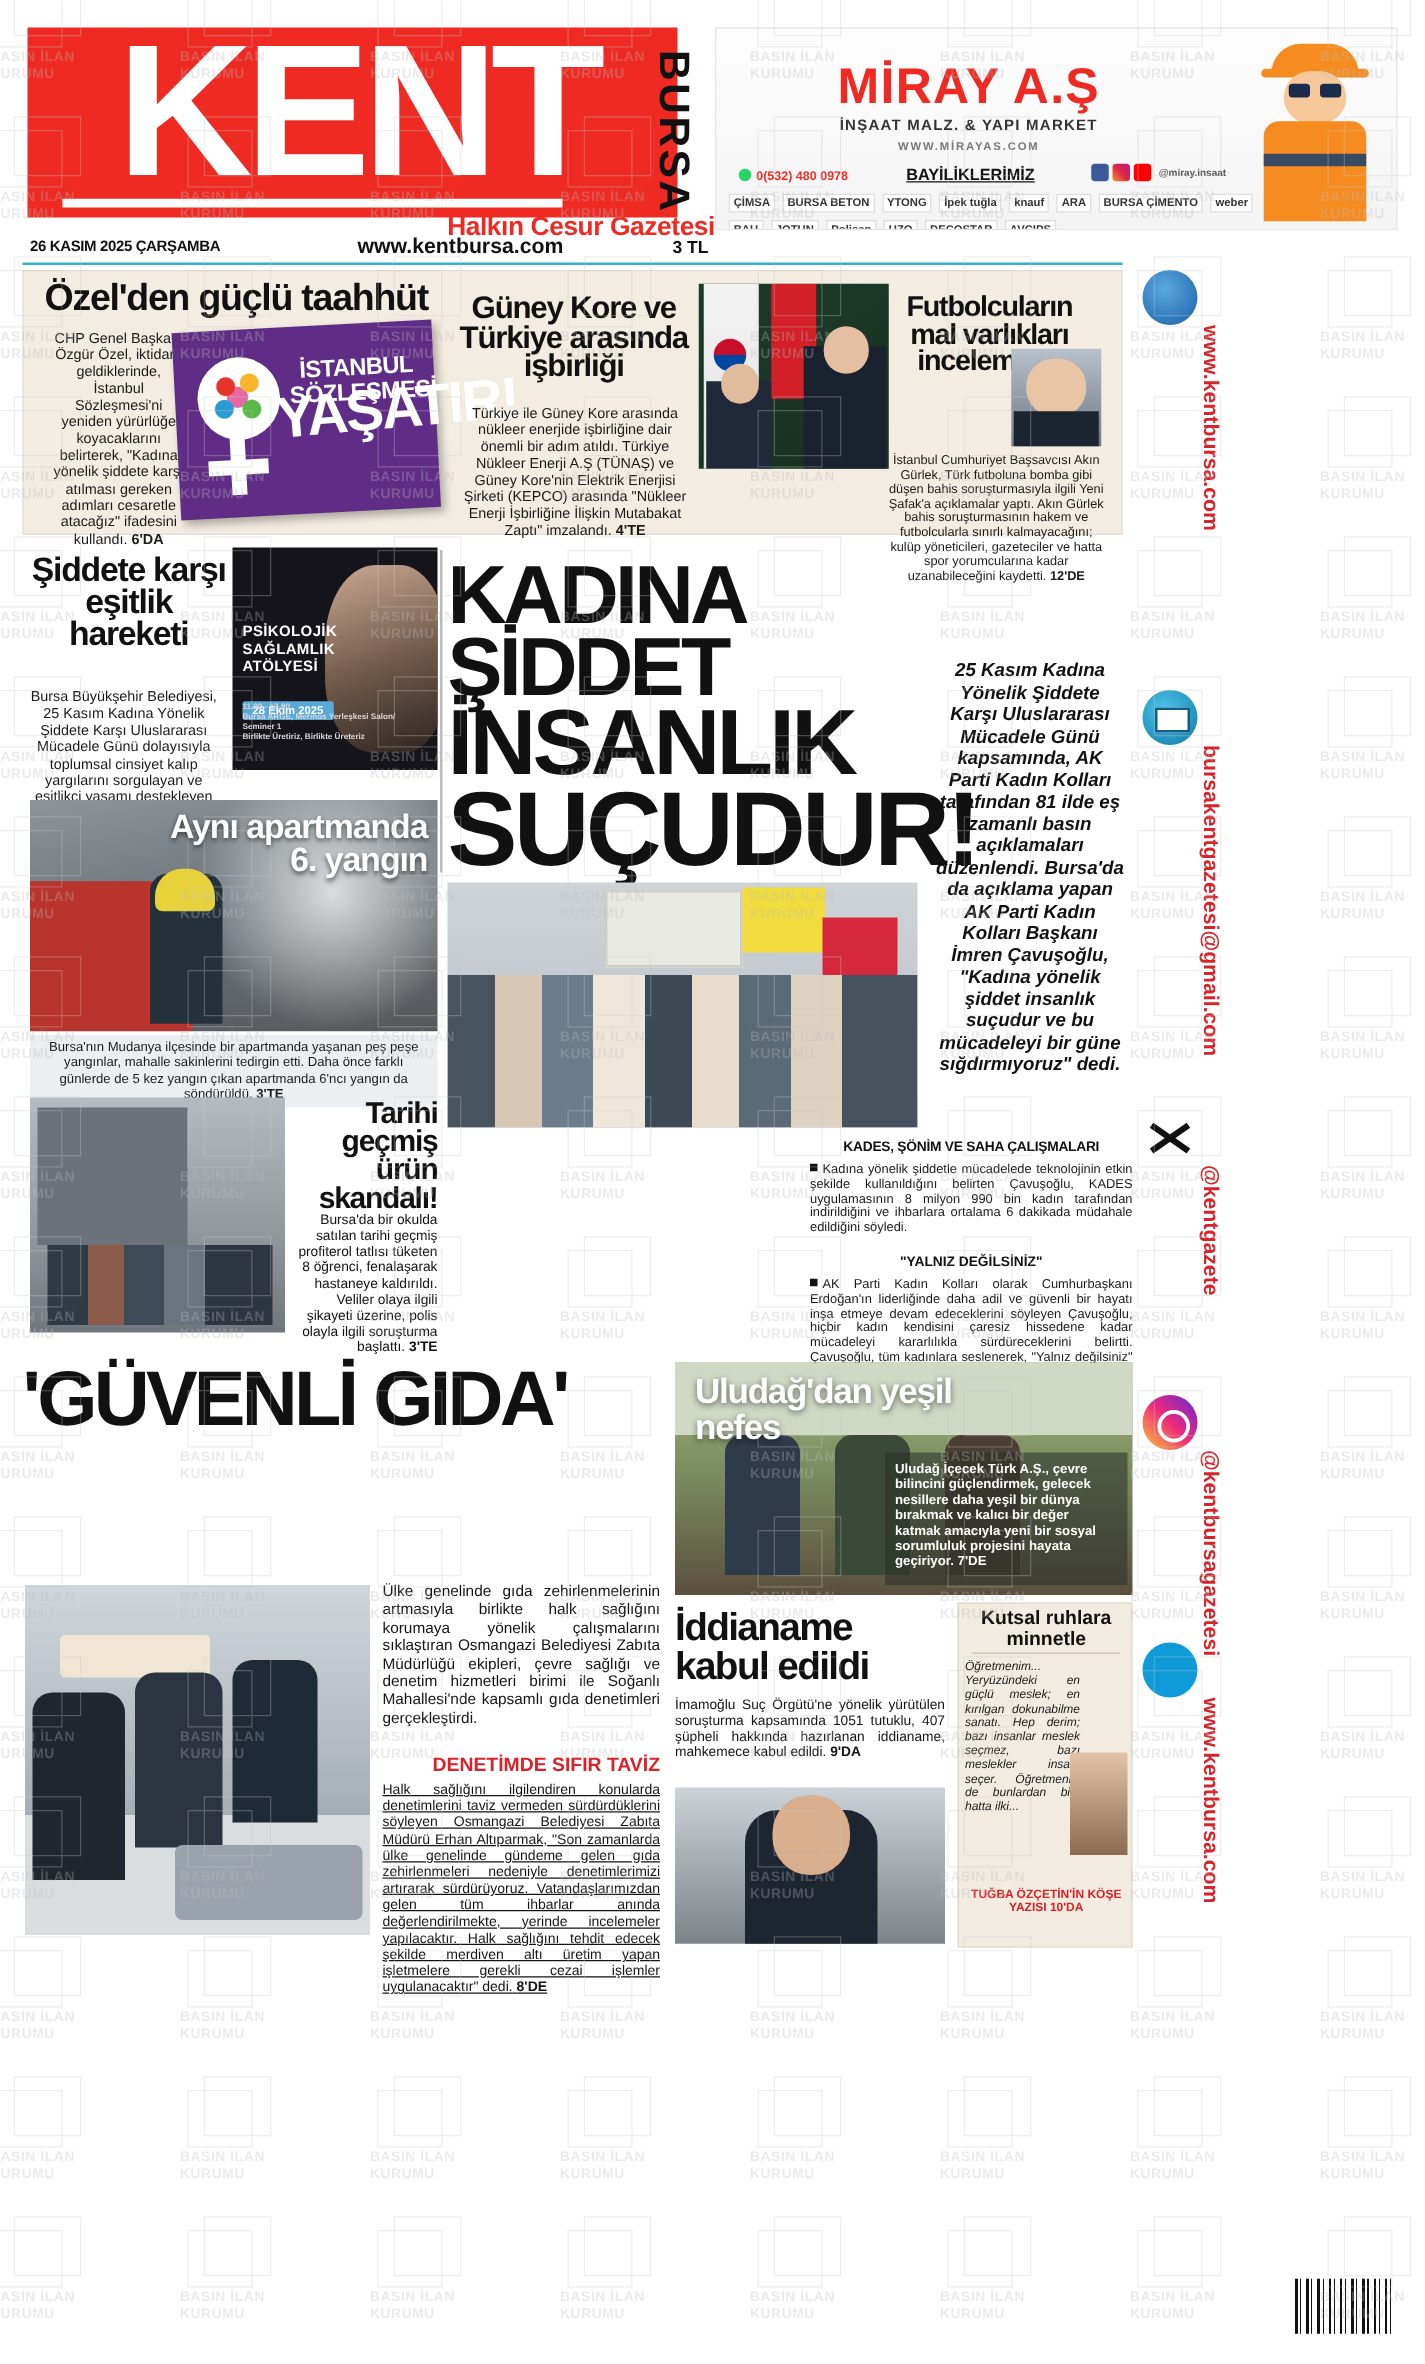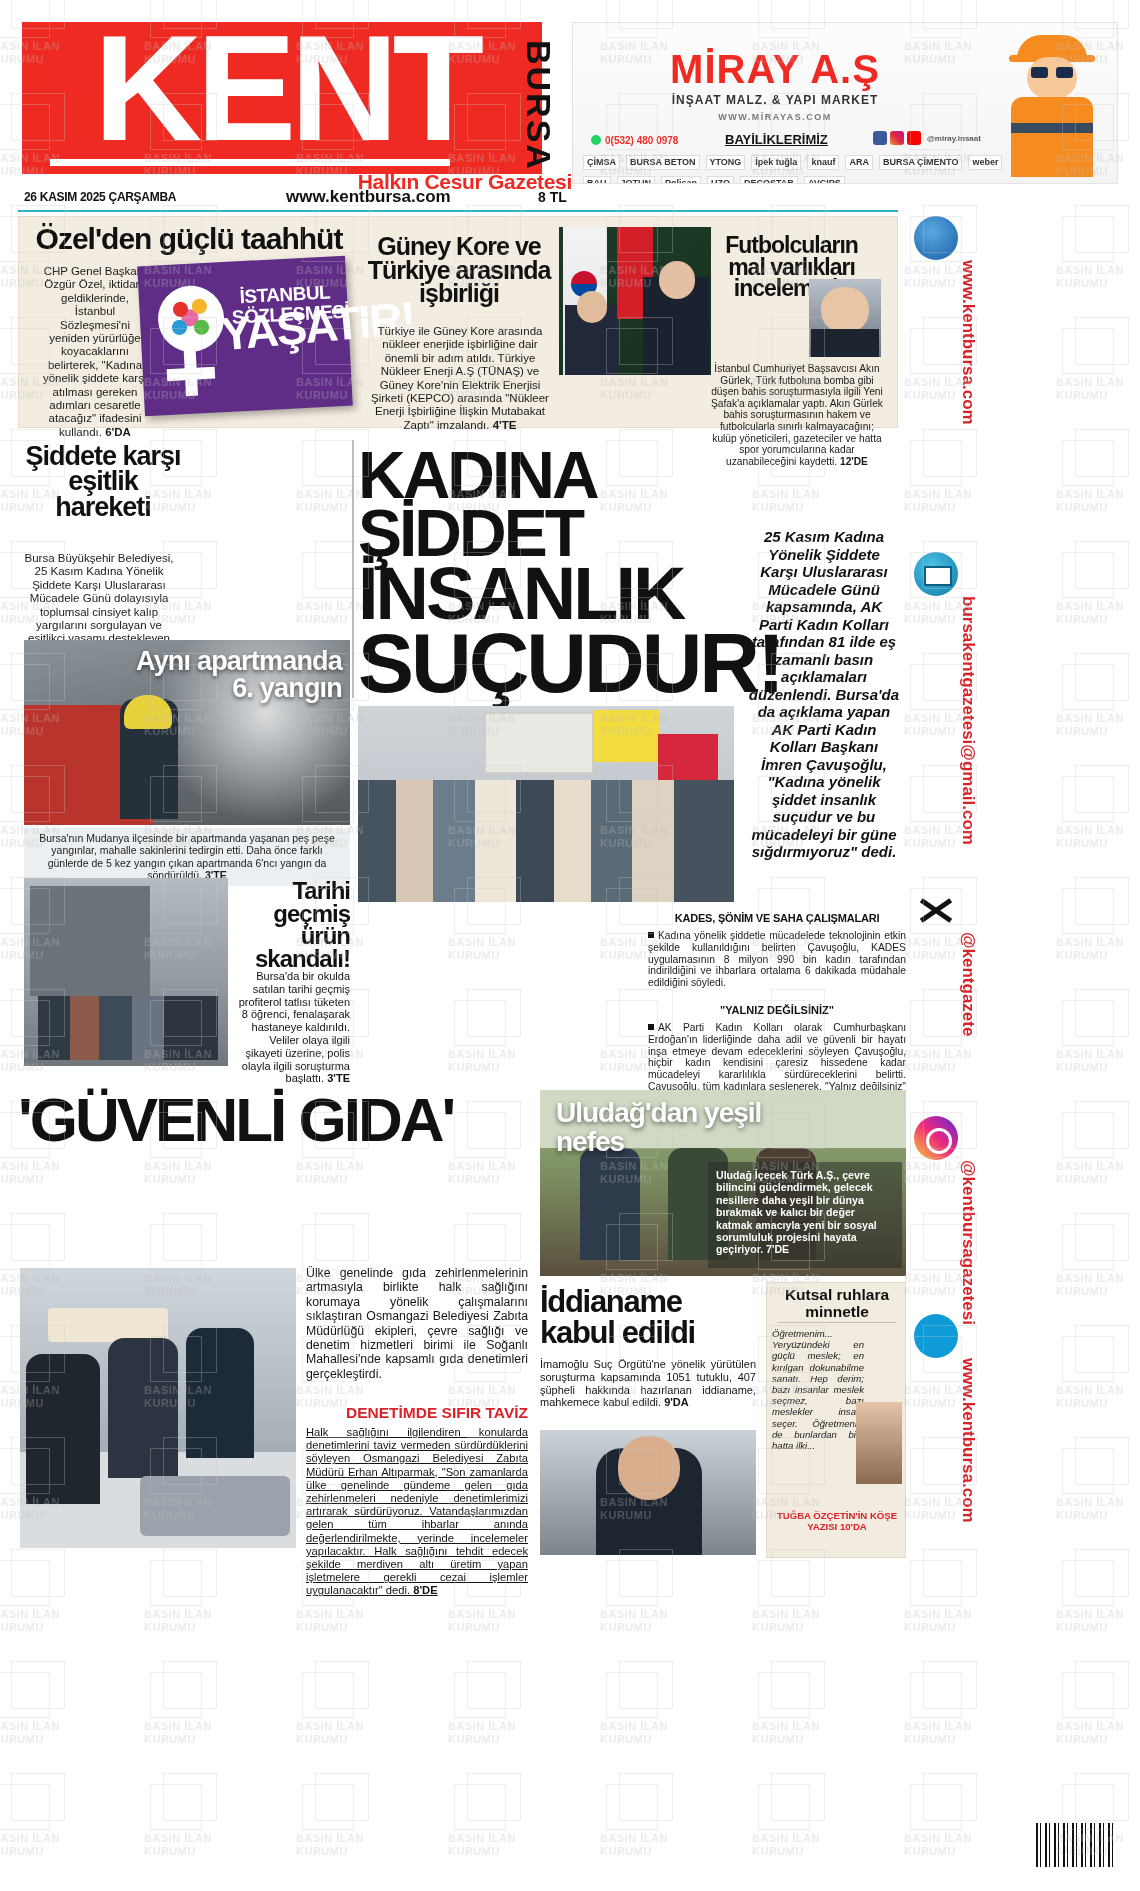--- a/index.html
+++ b/index.html
@@ -993,21 +993,21 @@
         <div class="w-glass"></div>
         <div class="w-body"></div>
         <div class="w-strap"></div>
       </div>
     </div>
   </div>
 
   <div class="dateline">
     <div class="dl-date">26 KASIM 2025 ÇARŞAMBA</div>
     <div class="dl-url">www.kentbursa.com</div>
-    <div class="dl-price">8 TL</div>
+    <div class="dl-price">3 TL</div>
     <div class="dl-rule"></div>
   </div>
 
   <div class="strip">
     <div class="hl s1-title">Özel'den güçlü taahhüt</div>
     <div class="body s1-text">
       <span>CHP Genel Başkanı Özgür Özel, iktidara geldiklerinde, İstanbul Sözleşmesi'ni yeniden yürürlüğe koyacaklarını belirterek, "Kadına yönelik şiddete karşı atılması gereken adımları cesaretle atacağız" ifadesini kullandı.</span>
       <span class="jump">6'DA</span>
     </div>
     <div class="poster">
@@ -1045,20 +1045,30 @@
       <span class="jump">12'DE</span>
     </div>
   </div>
 
   <div class="hl lc1-title">Şiddete karşı eşitlik hareketi</div>
   <div class="body lc1-text">
     <span>Bursa Büyükşehir Belediyesi, 25 Kasım Kadına Yönelik Şiddete Karşı Uluslararası Mücadele Günü dolayısıyla toplumsal cinsiyet kalıp yargılarını sorgulayan ve eşitlikçi yaşamı destekleyen farkındalık atölyelerini hayata geçirdi.</span>
     <span class="jump">8'DE</span>
   </div>
 
+  <div class="psy">
+    <div class="face"></div>
+    <div class="pt">PSİKOLOJİK SAĞLAMLIK ATÖLYESİ</div>
+    <div class="date">28 Ekim 2025</div>
+    <div class="meta">
+      <span>11.00 - 13.00</span><br>
+      <span>Bursa ARGE, Merinos Yerleşkesi Salon/ Seminer 1</span><br>
+      <span>Birlikte Üretiriz, Birlikte Üreteriz</span>
+    </div>
+  </div>
 
   <div class="fire">
     <div class="smoke"></div>
     <div class="truck"></div>
     <div class="fman"></div>
     <div class="helm"></div>
   </div>
   <div class="fire-title">Aynı apartmanda 6. yangın</div>
   <div class="body fire-cap">
     <span>Bursa'nın Mudanya ilçesinde bir apartmanda yaşanan peş peşe yangınlar, mahalle sakinlerini tedirgin etti. Daha önce farklı günlerde de 5 kez yangın çıkan apartmanda 6'ncı yangın da söndürüldü.</span>

